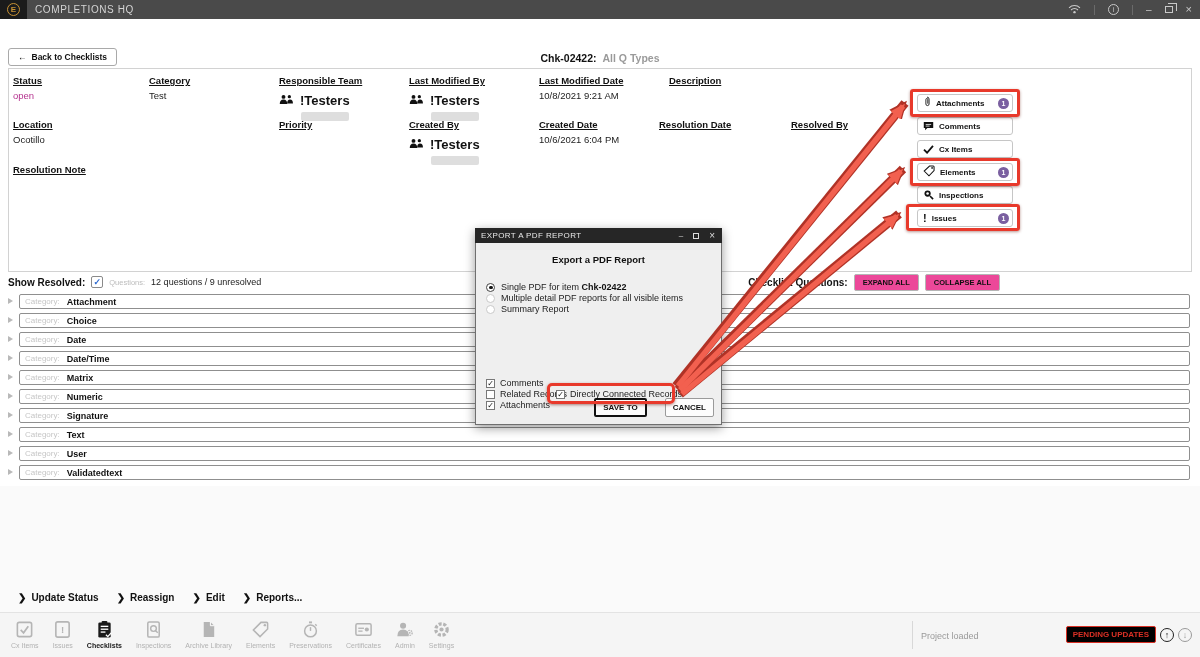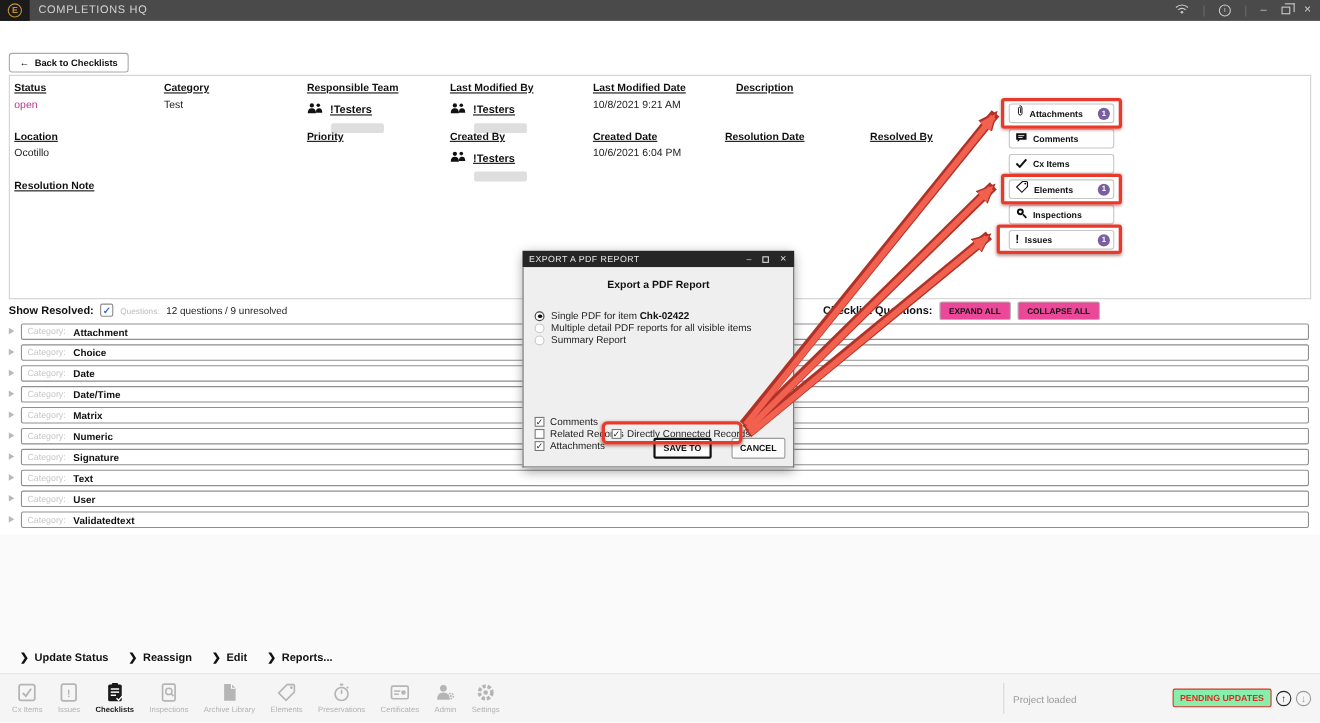--- a/index.html
+++ b/index.html
@@ -30,21 +30,21 @@
   #page-title .tid { font-weight:bold; color:#111; }
   #page-title .tsub { color:#9a9a9a; font-weight:bold; margin-left:6px; }
 
   
   #panel { position:absolute; left:8px; top:68px; width:1184px; height:204px; border:1px solid #d2d2d2; background:#fff; }
   .fgroup { position:absolute; }
   .flabel { font-size:9.5px; font-weight:bold; text-decoration:underline; color:#111; white-space:nowrap; }
   .fval { font-size:9.5px; color:#222; margin-top:4px; white-space:nowrap; }
   .fval.status-open { color:#b5338f; }
   .team-row { display:flex; align-items:center; gap:6px; margin-top:5px; }
-  .team-name { font-size:10px; font-weight:bold; color:#111;text-decoration:underline; }
+  .team-name { font-size:13px; font-weight:bold; color:#111; }
   .team-blur { width:48px; height:9px; background:#dedede; border-radius:2px; margin:3px 0 0 22px; }
 
   
   .sbtn { position:absolute; left:917px; width:96px; height:18px; background:#fff; border:1px solid #c6c6c6; border-radius:3px; display:flex; align-items:center; gap:5px; padding:0 5px; z-index:3; }
   .sbtn .slabel { font-size:8px; font-weight:bold; color:#111; white-space:nowrap; }
   .badge { position:absolute; right:3px; top:3px; width:11px; height:11px; background:#7a5fa0; border-radius:50%; color:#fff; font-size:7px; font-weight:bold; text-align:center; line-height:11px; }
   .hl-box { position:absolute; border:3px solid #e8392b; border-radius:3px; box-shadow:0 1px 3px rgba(100,20,10,.45); z-index:10; pointer-events:none; }
 
   
   #qbar { position:absolute; top:276px; left:0; width:1008px; height:16px;text-decoration:underline; }
@@ -75,21 +75,21 @@
   #toolbar { position:absolute; left:0; top:612px; width:1200px; height:45px; background:#f5f5f5; border-top:1px solid #e3e3e3; }
   #toolbar-items { position:absolute; left:4px; top:4px; display:flex; }
   .titem { display:flex; flex-direction:column; align-items:center; padding:2px 7px; color:#b2b2b2; }
   .titem .ticon { height:21px; display:flex; align-items:center; }
   .titem .tlabel { font-size:7px; margin-top:2px; white-space:nowrap; }
   .titem.active { color:#1a1a1a; }
   .titem.active .tlabel { font-weight:bold; }
   #status-divider { position:absolute; left:912px; top:8px; height:28px; border-left:1px solid #d8d8d8; }
   #status-msg { position:absolute; left:921px; top:18px; font-size:9px; color:#9a9a9a; }
   #status-right { position:absolute; right:8px; top:13px; display:flex; align-items:center; gap:4px; }
-  #pending-box { border:1px solid #d93025; border-radius:2px; background:#86efac; color:#d93025; font-size:8px; font-weight:bold; padding:3px 6px; white-space:nowrap;margin-left:47px; }
+  #pending-box { border:1px solid #d93025; border-radius:2px; background:#000000; color:#d93025; font-size:8px; font-weight:bold; padding:3px 6px; white-space:nowrap;margin-left:47px; }
   .circ-btn { width:14px; height:14px; border-radius:50%; display:flex; align-items:center; justify-content:center; font-size:9px; font-weight:bold; }
   .circ-btn.up { border:1.5px solid #222; color:#222; }
   .circ-btn.down { border:1.5px solid #9a9a9a; color:#9a9a9a; }
 
   
   #dialog { position:absolute; left:475px; top:228px; width:247px; height:197px; z-index:5; box-shadow:0 3px 10px rgba(0,0,0,.4); }
   #dlg-titlebar { height:15px; background:#262626; display:flex; align-items:center; }
   #dlg-title { color:#e8e8e8; font-size:8px; letter-spacing:.4px; margin-left:6px; flex:1; }
   #dlg-controls { display:flex; align-items:center; gap:10px; margin-right:7px; color:#dcdcdc; font-size:8px; }
   .dlg-max { width:6px; height:6px; border:1px solid #dcdcdc; }
@@ -138,20 +138,23 @@
       <span class="restore-sq"></span>
       <span class="tb-ico" style="font-size:11px;">×</span>
     </div>
   </div>
 
 
   <button id="back-btn">
     <span>←</span>
     <span>Back to Checklists</span>
   </button>
+  <div id="page-title">
+    <span class="tid">Chk-02422:</span><span class="tsub">All Q Types</span>
+  </div>
 
   <div id="panel">
 
     <div class="fgroup" style="left:4px;top:6px;">
       <div class="flabel">Status</div>
       <div class="fval status-open">open</div>
     </div>
     <div class="fgroup" style="left:140px;top:6px;">
       <div class="flabel">Category</div>
       <div class="fval">Test</div>

